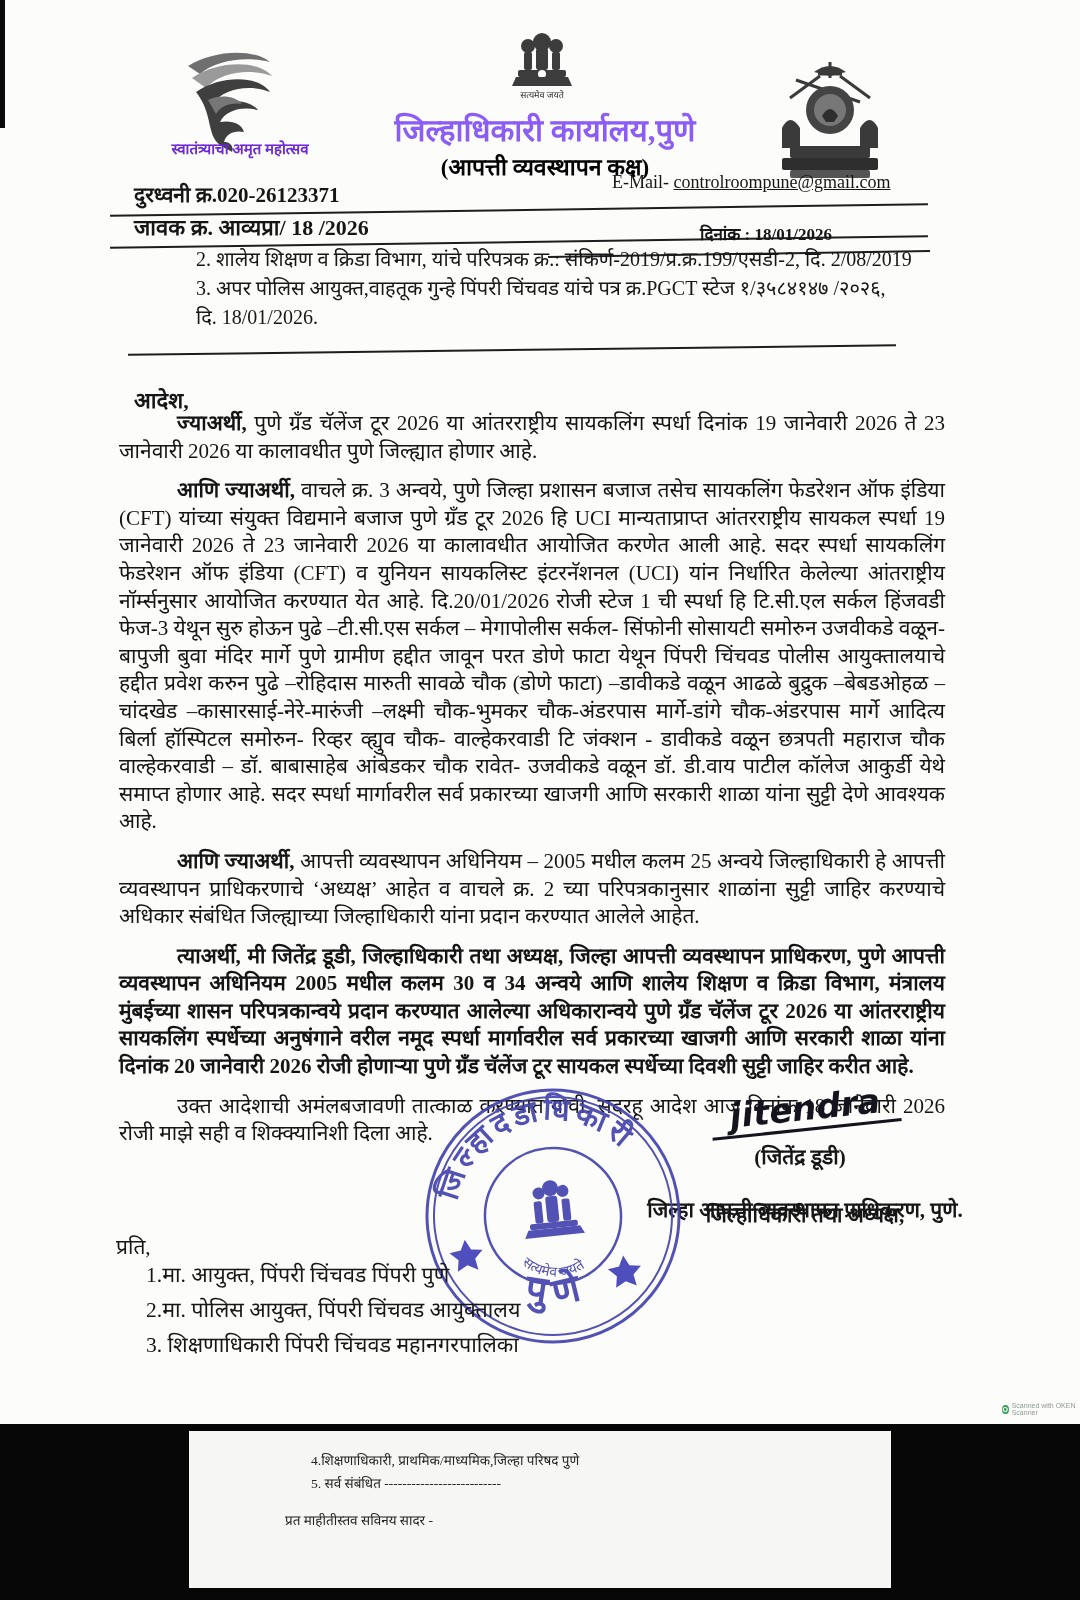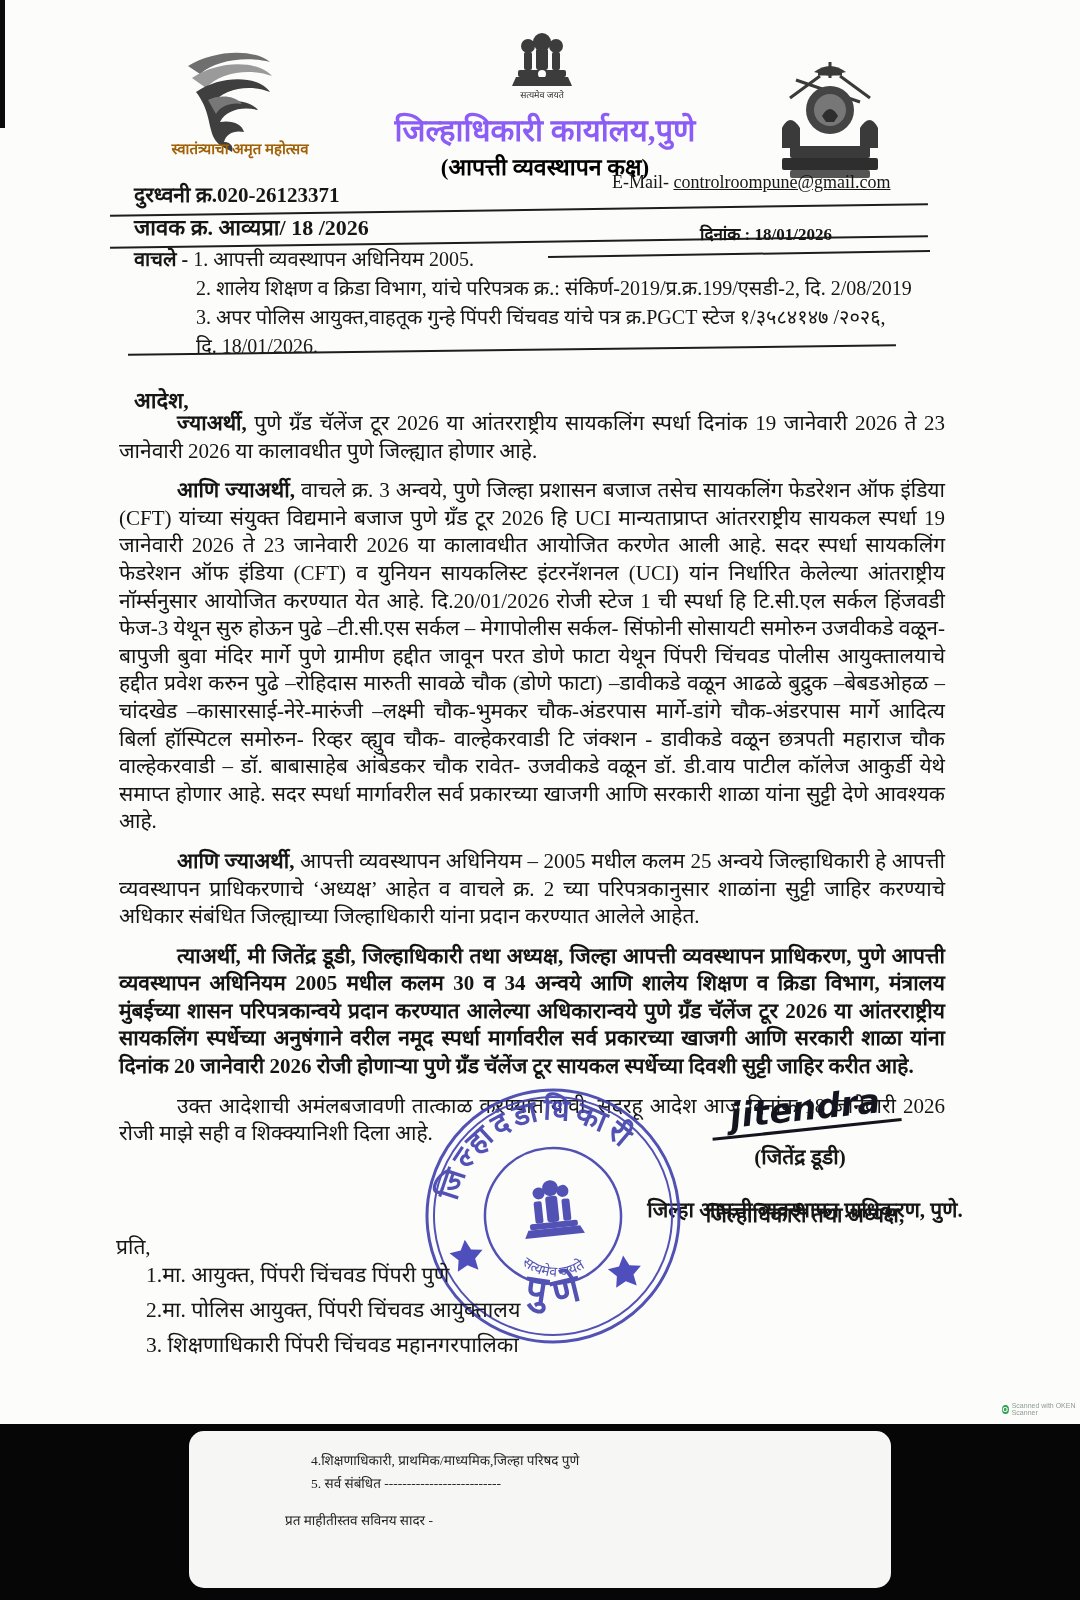--- a/index.html
+++ b/index.html
@@ -13,21 +13,21 @@
     position:absolute;left:0;top:0;width:1080px;height:1424px;
     background:#fcfcfb;
   }
   .scan-edge{
     position:absolute;left:0;top:0;width:5px;height:128px;background:#0b0b0b;
   }
   
   .logo-left{position:absolute;left:158px;top:48px;width:150px;height:112px;}
   .logo-left-caption{
     position:absolute;left:140px;top:138px;width:200px;text-align:center;
-    font-size:15px;font-weight:bold;color:#a16207;
+    font-size:15px;font-weight:bold;color:#6d28d9;
   }
   .emblem-center{position:absolute;left:496px;top:24px;width:92px;height:86px;}
   .office-title{
     position:absolute;left:330px;top:108px;width:430px;text-align:center;
     font-size:31px;font-weight:bold;color:#8b5cf6;
   }
   .office-subtitle{
     position:absolute;left:330px;top:150px;width:430px;text-align:center;
     font-size:23px;font-weight:bold;color:#000000;
   }
@@ -76,21 +76,20 @@
     font-family:"Liberation Sans",sans-serif;font-size:7px;color:#8f9a93;
   }
   .wm-dot{
     width:9px;height:9px;border-radius:50%;background:#34a156;color:#fff;
     font-size:7px;line-height:9px;text-align:center;font-weight:bold;
   }
   
   .page2{
     position:absolute;left:189px;top:1431px;width:702px;height:157px;
     background:#f6f6f4;
-    border-radius:15px;
   }
   .p2-items{position:absolute;left:122px;top:18px;font-size:13.5px;line-height:23px;color:#232323;}
   .p2-info{position:absolute;left:96px;top:80px;font-size:13.5px;color:#232323;}
   .p2-info-items{position:absolute;left:122px;top:102px;font-size:13.5px;line-height:23px;color:#232323;}
 </style>
 </head>
 <body>
 
 <div class="page1">
   <div class="scan-edge"></div>
@@ -146,21 +145,20 @@
   <div class="phone">दुरध्वनी क्र.020-26123371</div>
   <div class="email"><span>E-Mail- </span><span class="addr">controlroompune@gmail.com</span></div>
 
   <div class="rule rule1"></div>
   <div class="outward">जावक क्र. आव्यप्रा/ 18 /2026</div>
   <div class="rule rule2"></div>
   <div class="dateline">दिनांक : 18/01/2026</div>
   <div class="rule rule3"></div>
 
   <div class="read-block">
-    <div class="read-line0"><span>वाचले - </span><span class="rest">1. आपत्ती व्यवस्थापन अधिनियम 2005.</span></div>
     <div class="read-indent">2. शालेय शिक्षण व क्रिडा विभाग, यांचे परिपत्रक क्र.: संकिर्ण-2019/प्र.क्र.199/एसडी-2, दि. 2/08/2019</div>
     <div class="read-indent">3. अपर पोलिस आयुक्त,वाहतूक गुन्हे पिंपरी चिंचवड यांचे पत्र क्र.PGCT स्टेज १/३५८४१४७ /२०२६,</div>
     <div class="read-indent">दि. 18/01/2026.</div>
   </div>
   <div class="rule rule4"></div>
 
   <div class="order-heading">आदेश,</div>
 
   <div class="paras">
     <p class="p"><span class="lead">ज्याअर्थी,</span><span> पुणे ग्रँड चॅलेंज टूर 2026 या आंतरराष्ट्रीय सायकलिंग स्पर्धा दिनांक 19 जानेवारी 2026 ते 23 जानेवारी 2026 या कालावधीत पुणे जिल्ह्यात होणार आहे.</span></p>

